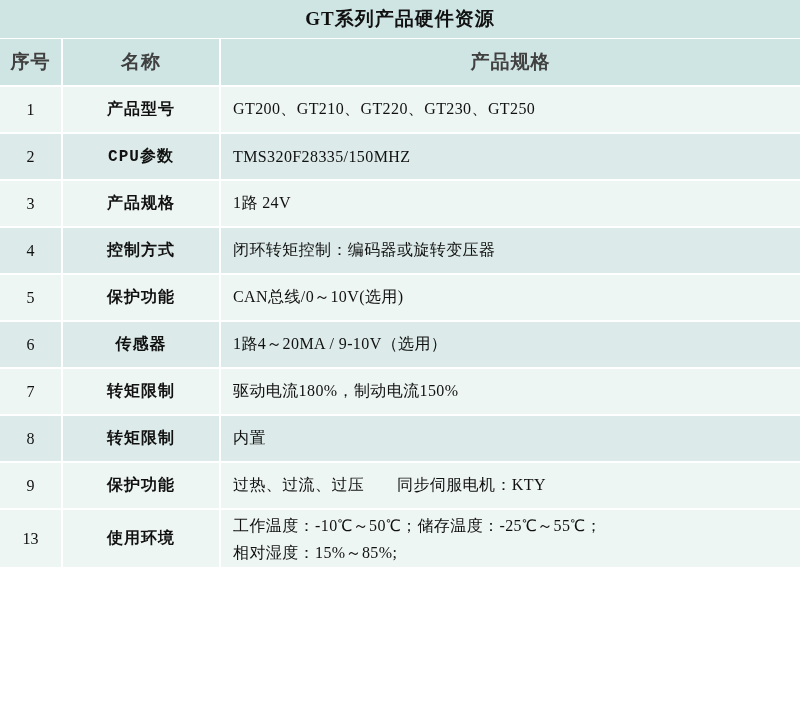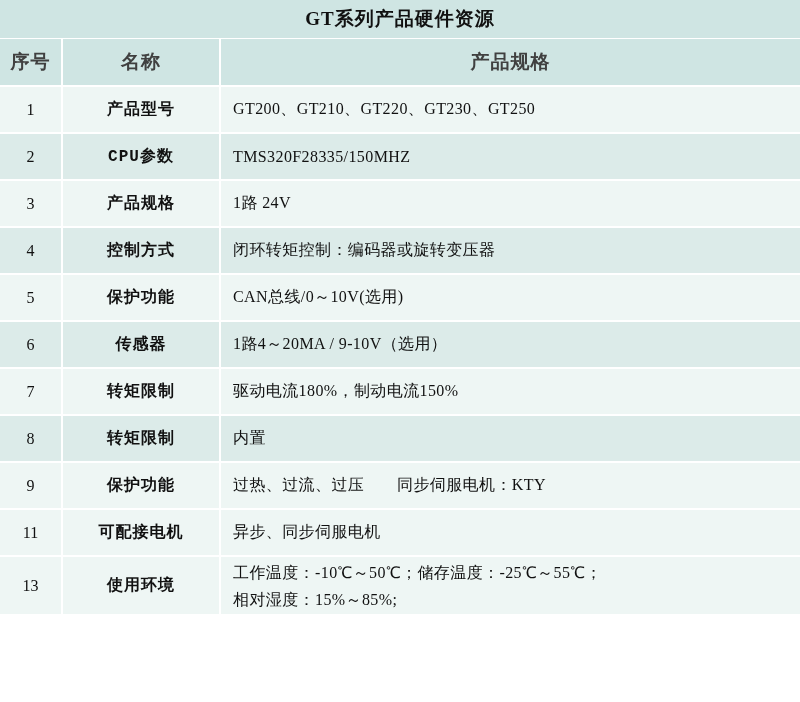--- a/index.html
+++ b/index.html
@@ -149,25 +149,20 @@
       <tr class="even">
         <td class="no">8</td>
         <td class="name">转矩限制</td>
         <td class="value">内置</td>
       </tr>
       <tr class="odd">
         <td class="no">9</td>
         <td class="name">保护功能</td>
         <td class="value">过热、过流、过压　　同步伺服电机：KTY</td>
       </tr>
-      <tr class="odd">
-        <td class="no">11</td>
-        <td class="name">可配接电机</td>
-        <td class="value">异步、同步伺服电机</td>
-      </tr>
       <tr class="odd tall">
         <td class="no">13</td>
         <td class="name">使用环境</td>
         <td class="value">
           <span class="line1">工作温度：-10℃～50℃；储存温度：-25℃～55℃；</span>
           <span class="line2">相对湿度：15%～85%;</span>
         </td>
       </tr>
     </tbody>
   </table>

